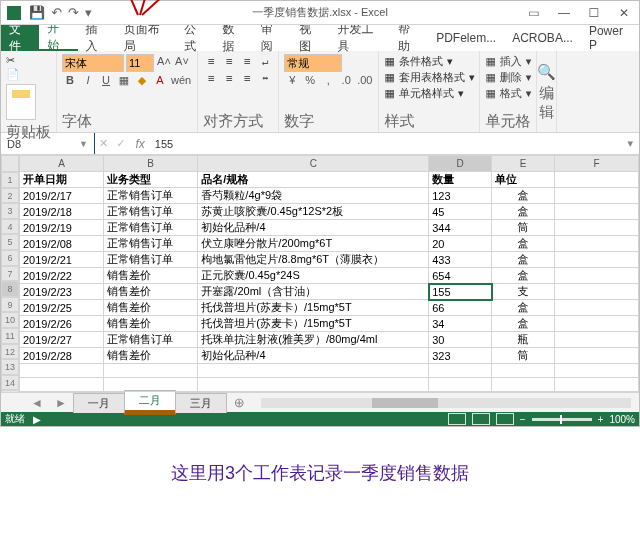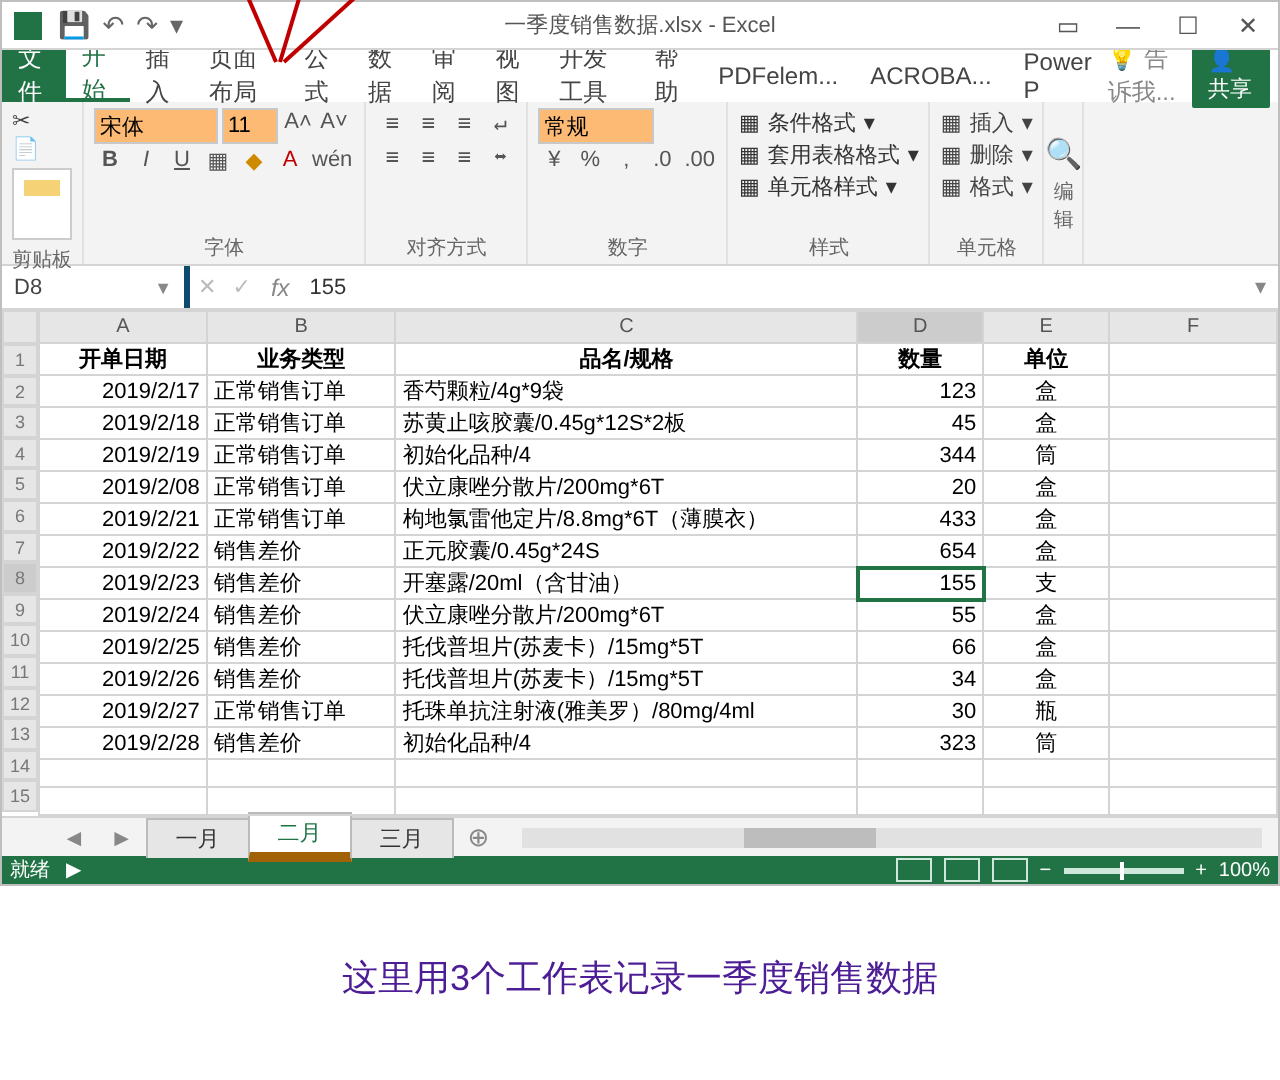--- a/index.html
+++ b/index.html
@@ -14,49 +14,49 @@
   .titlebar .wctrl span { width: 30px; text-align: center; color: #555; font-size: 12px; }
   .menubar { display: flex; align-items: center; background: #fff; height: 26px; font-size: 12px; }
   .menubar .tab { padding: 0 8px; height: 100%; display: flex; align-items: center; color: #444; }
   .menubar .file { background: #217346; color: #fff; }
   .menubar .active { color: #217346; border-bottom: 2px solid #217346; }
   .menubar .right { margin-left: auto; display: flex; align-items: center; padding-right: 4px; gap: 4px; }
   .menubar .bulb { color: #888; font-size: 12px; }
   .menubar .share { background: #217346; color: #fff; padding: 2px 8px; border-radius: 1px; font-size: 11px; }
   .ribbon { display: flex; background: #f3f3f3; border-bottom: 1px solid #d4d4d4; height: 82px; }
   .group { border-right: 1px solid #e1e1e1; padding: 3px 5px 1px; display: flex; flex-direction: column; justify-content: space-between; }
-  .group .label { text-align: center; font-size: 10px; color: #666; padding-top: 3px; }
+  .group .label { text-align: left; font-size: 15px; color: #666; padding-top: 3px; }
   .group .body { display: flex; flex-direction: column; gap: 1px; }
   .paste { width: 30px; height: 36px; background: #fff; border: 1px solid #ccc; margin-top: 2px; position: relative; }
   .paste:after { content:""; position:absolute; top:5px; left:5px; right:5px; height:8px; background:#f5d276;}
   .mini { font-size: 11px; color: #444; display: flex; align-items: center; gap: 4px; }
   select.combo, input.combo { border: 1px solid #c8c8c8; background: #fdba74; font-size: 11px; height: 18px; }
   .btnrow { display: flex; gap: 2px; }
   .btnrow span { min-width: 16px; height: 16px; text-align: center; font-size: 11px; color: #555; border: 1px solid transparent; }
   .align span{font-family: monospace;}
   .currency { font-size: 14px; color: #444; }
   .stylegroup .mini{ color:#333; font-size:11px; white-space:nowrap;}
   .cells { font-size:11px;}
   .editcol { width: 20px; align-items: center; justify-content: center; display:flex;}
   .namebox-row { display:flex; height:22px; border-bottom:1px solid #d4d4d4; background:#fff; align-items:center;}
-  .namebox { width:94px; border-right:3px solid #0c4a6e; padding:0 6px; font-size:11px; display:flex; align-items:center; justify-content:space-between; height:100%; color:#444;}
+  .namebox { width:94px; border-right:1px solid #0c4a6e; padding:0 6px; font-size:11px; display:flex; align-items:center; justify-content:space-between; height:100%; color:#444;}
   .namebox .nbval { flex:1;}
   .fxlabel { padding:0 6px; font-style:italic; color:#888; font-size:12px;}
   .fxinput { flex:1; border:none; padding:0 4px; font-size:11px; height:18px; outline:none; color:#333;}
   .sheet { overflow: hidden; position: relative; }
   table.grid { border-collapse: collapse; width: 620px; table-layout: fixed; margin-left:18px;}
   .rowhdr { position:absolute; left:0; top:0; width:18px;}
   .rowhdr div, table.grid th, table.grid td { border: 1px solid #d4d4d4; }
   table.grid th { background: #e6e6e6; font-weight: normal; font-size: 10px; height: 16px; color:#555;}
   .rowhdr div { background: #e6e6e6; font-size: 9px; height: 15.6px; text-align:center; color:#777; line-height:15.6px;}
   .rowhdr div:first-child{height:17px;}
   table.grid td { font-size: 11px; height: 14px; padding: 0 3px; white-space:nowrap; overflow:hidden;}
   col.cA { width: 80px;} col.cB{width:90px;} col.cC{width:220px;} col.cD{width:60px;} col.cE{width:60px;} col.cF{width:80px;}
-  tr.hdr td { font-weight: bold; text-align: center; }
-  td.num { text-align: right; }
+  tr.hdr td { font-weight: bold; }
+  td.num { }
   td.ctr { text-align: center; }
   tr.sel td.Dcol { outline: 2px solid #217346; outline-offset:-1px;}
   .hscrollrow{display:flex;align-items:center;height:20px;border-top:1px solid #d4d4d4;background:#f3f3f3;font-size:11px;}
   .tabs{display:flex;align-items:center;gap:0;margin-left:24px;}
   .tabs .navbtn{color:#888;padding:0 6px;font-size:12px;}
   .sheettab{padding:2px 14px;border:1px solid #bbb;border-bottom:none;background:#e6e6e6;color:#333;margin-right:-1px;}
   .sheettab.act{background:#fff;border-bottom:5px solid #a16207;color:#217346;}
   .addsheet{padding:0 8px;color:#888;font-size:13px;}
   .scrollbar{flex:1;margin:0 8px;height:10px;background:#e1e1e1;position:relative;}
   .scrollbar .thumb{position:absolute;left:30%;width:18%;top:0;bottom:0;background:#bdbdbd;}
@@ -97,24 +97,20 @@
     <div class="tab">页面布局</div>
     <div class="tab">公式</div>
     <div class="tab">数据</div>
     <div class="tab">审阅</div>
     <div class="tab">视图</div>
     <div class="tab">开发工具</div>
     <div class="tab">帮助</div>
     <div class="tab">PDFelem...</div>
     <div class="tab">ACROBA...</div>
     <div class="tab">Power P</div>
-    <div class="right">
-      <span class="bulb">💡 <span>告诉我...</span></span>
-      <span class="share">👤 <span>共享</span></span>
-    </div>
   </div>
 
   <div class="ribbon">
     <div class="group">
       <div class="body">
         <div class="mini">
             <span>✂</span>
           </div>
         <div class="mini">
             <span>📄</span>
@@ -304,28 +300,20 @@
           </tr>
           <tr class="sel">
             <td class="num">2019/2/23</td>
             <td>销售差价</td>
             <td>开塞露/20ml（含甘油）</td>
             <td class="num Dcol">155</td>
             <td class="ctr">支</td>
             <td></td>
           </tr>
           <tr>
-            <td class="num">2019/2/24</td>
-            <td>销售差价</td>
-            <td>伏立康唑分散片/200mg*6T</td>
-            <td class="num Dcol">55</td>
-            <td class="ctr">盒</td>
-            <td></td>
-          </tr>
-          <tr>
             <td class="num">2019/2/25</td>
             <td>销售差价</td>
             <td>托伐普坦片(苏麦卡）/15mg*5T</td>
             <td class="num Dcol">66</td>
             <td class="ctr">盒</td>
             <td></td>
           </tr>
           <tr>
             <td class="num">2019/2/26</td>
             <td>销售差价</td>

